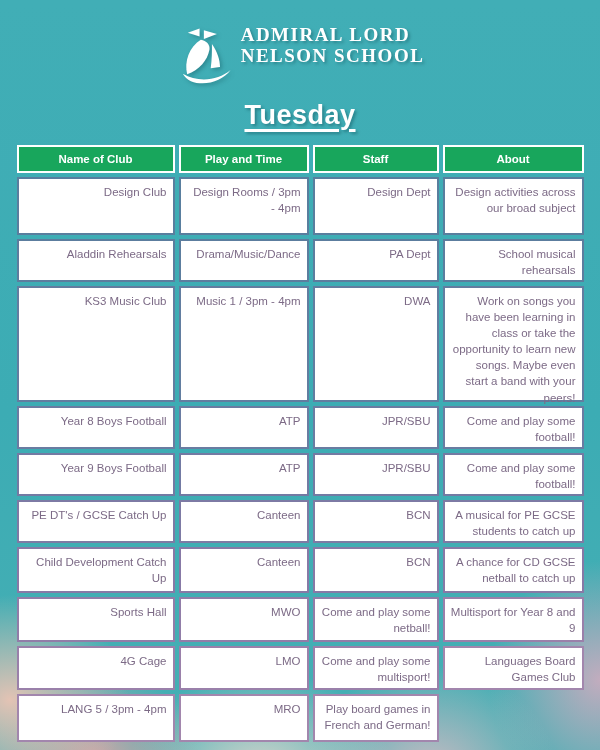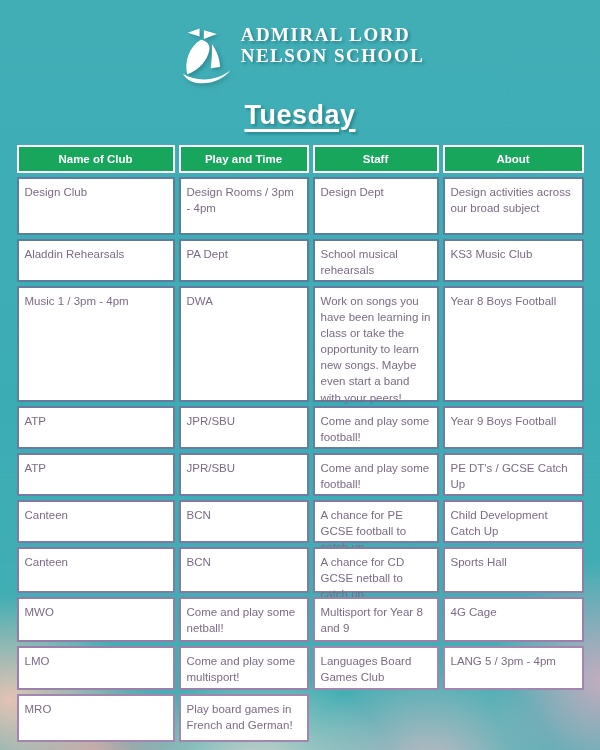--- a/index.html
+++ b/index.html
@@ -53,21 +53,21 @@
     background:#18a65c;
     border:2px solid #ffffff;
     color:#ffffff;font-weight:bold;font-size:11.5px;
     display:flex;align-items:center;justify-content:center;
   }
   .td{
     background:#ffffff;
     border:2px solid var(--bc,#6a82a4);
     color:#7c6a86;
     font-size:11.5px;line-height:1.4;
-    text-align:left;
+    text-align:right;
     padding:5px 6px 20px 6px;
   }
   .r1{--bc:#597e9e;} .r2{--bc:#5c7d9e;} .r3{--bc:#627da0;} .r4{--bc:#6a7ca2;}
   .r5{--bc:#737aa3;} .r6{--bc:#7d7aa4;} .r7{--bc:#8779a6;} .r8{--bc:#917da8;}
   .r9{--bc:#9a80aa;} .r10{--bc:#a286ad;}
 </style>
 </head>
 <body>
 
 <div class="page">
@@ -98,20 +98,21 @@
     <div class="th">Play and Time</div>
     <div class="th">Staff</div>
     <div class="th">About</div>
 
     <div class="td r1">Design Club</div>
     <div class="td r1">Design Rooms / 3pm - 4pm</div>
     <div class="td r1">Design Dept</div>
     <div class="td r1">Design activities across our broad subject</div>
 
     <div class="td r2">Aladdin Rehearsals</div>
+    <div class="td r2">Drama/Music/Dance</div>
     <div class="td r2">PA Dept</div>
     <div class="td r2">School musical rehearsals</div>
 
     <div class="td r3">KS3 Music Club</div>
     <div class="td r3">Music 1 / 3pm - 4pm</div>
     <div class="td r3">DWA</div>
     <div class="td r3">Work on songs you have been learning in class or take the opportunity to learn new songs. Maybe even start a band with your peers!</div>
 
     <div class="td r4">Year 8 Boys Football</div>
     <div class="td r4">ATP</div>
@@ -119,21 +120,21 @@
     <div class="td r4">Come and play some football!</div>
 
     <div class="td r5">Year 9 Boys Football</div>
     <div class="td r5">ATP</div>
     <div class="td r5">JPR/SBU</div>
     <div class="td r5">Come and play some football!</div>
 
     <div class="td r6">PE DT's / GCSE Catch Up</div>
     <div class="td r6">Canteen</div>
     <div class="td r6">BCN</div>
-    <div class="td r6">A chance for PE GCSE football to catch up</div>
+    <div class="td r6">A musical for PE GCSE students to catch up</div>
 
     <div class="td r7">Child Development Catch Up</div>
     <div class="td r7">Canteen</div>
     <div class="td r7">BCN</div>
     <div class="td r7">A chance for CD GCSE netball to catch up</div>
 
     <div class="td r8">Sports Hall</div>
     <div class="td r8">MWO</div>
     <div class="td r8">Come and play some netball!</div>
 

